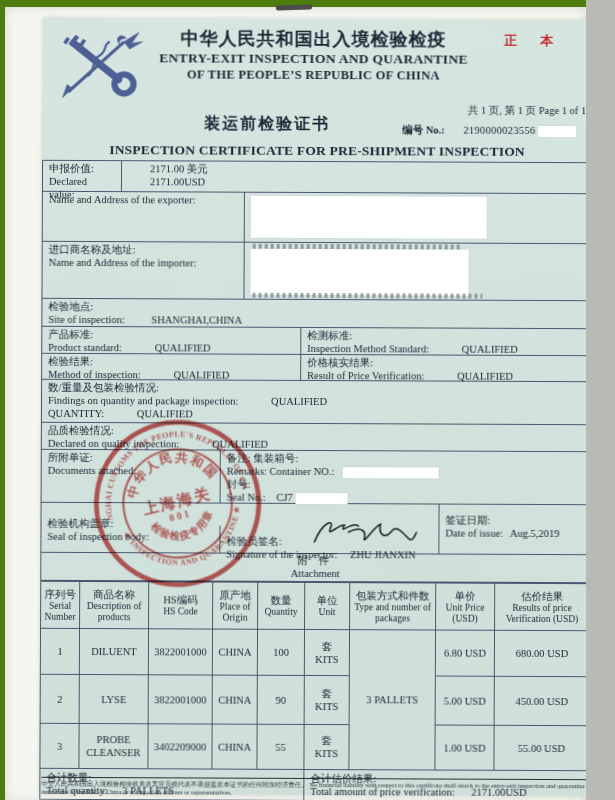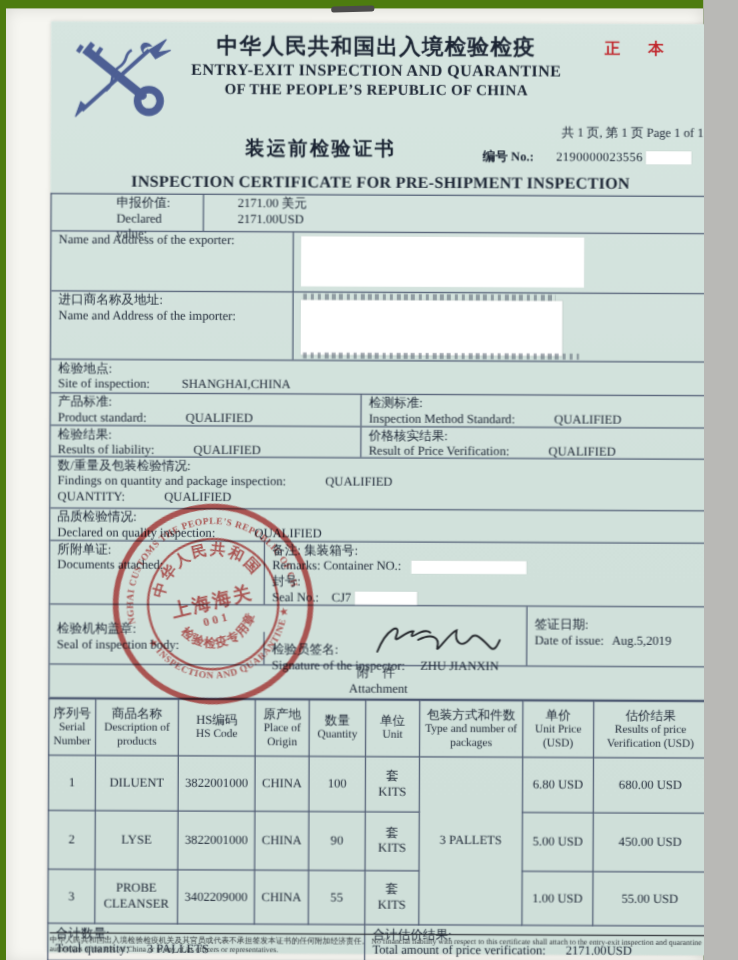--- a/index.html
+++ b/index.html
@@ -121,21 +121,21 @@
           <span class="no-value">2190000023556</span>
           <span class="redact" style="width:38px;height:11px;"></span>
         </div>
       </div>
       <div class="title-en">INSPECTION CERTIFICATE FOR PRE-SHIPMENT INSPECTION</div>
     </div>
 
     <div class="fields">
 
       <div class="fr" style="height:31px;">
-        <div class="fc" style="width:78px;margin-left:48px;">
+        <div class="fc" style="width:78px;">
           <div>申报价值:</div>
           <div>Declared value:</div>
         </div>
         <div class="fc" style="flex:1;padding-left:28px;">
           <div>2171.00 美元</div>
           <div>2171.00USD</div>
         </div>
       </div>
 
       <div class="fr" style="height:50px;">
@@ -183,21 +183,21 @@
             <span>Inspection Method Standard:</span>
             <span class="val-inline">QUALIFIED</span>
           </div>
         </div>
       </div>
 
       <div class="fr" style="height:26px;">
         <div class="fc" style="width:258px;">
           <div>检验结果:</div>
           <div>
-            <span>Results of liability:</span>
+            <span>Method of inspection:</span>
             <span class="val-inline">QUALIFIED</span>
           </div>
         </div>
         <div class="fc" style="flex:1;">
           <div>价格核实结果:</div>
           <div>
             <span>Result of Price Verification:</span>
             <span class="val-inline">QUALIFIED</span>
           </div>
         </div>

